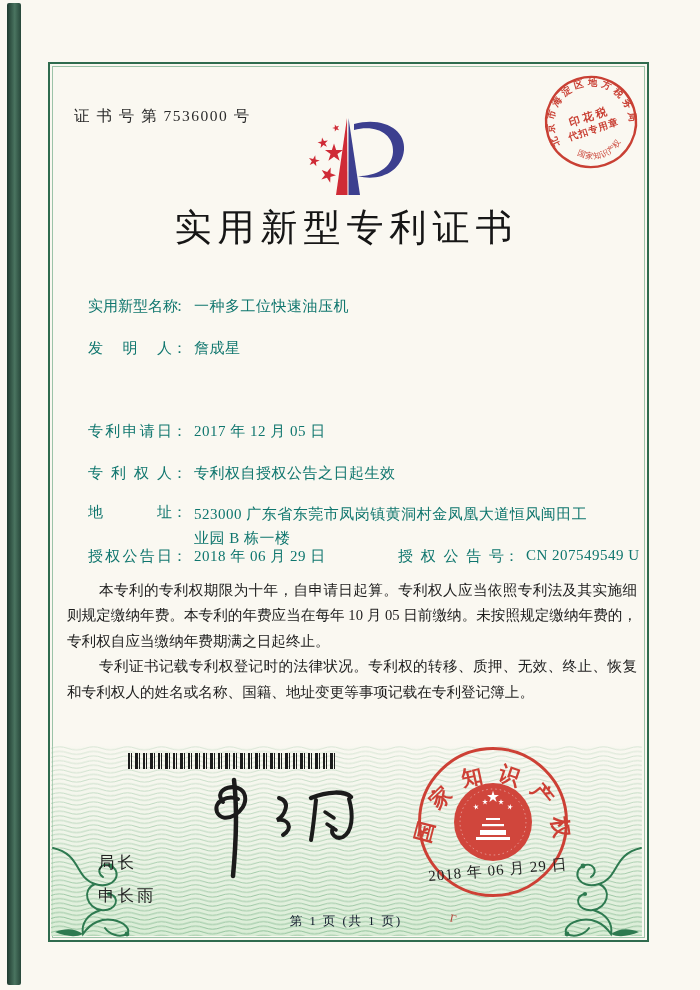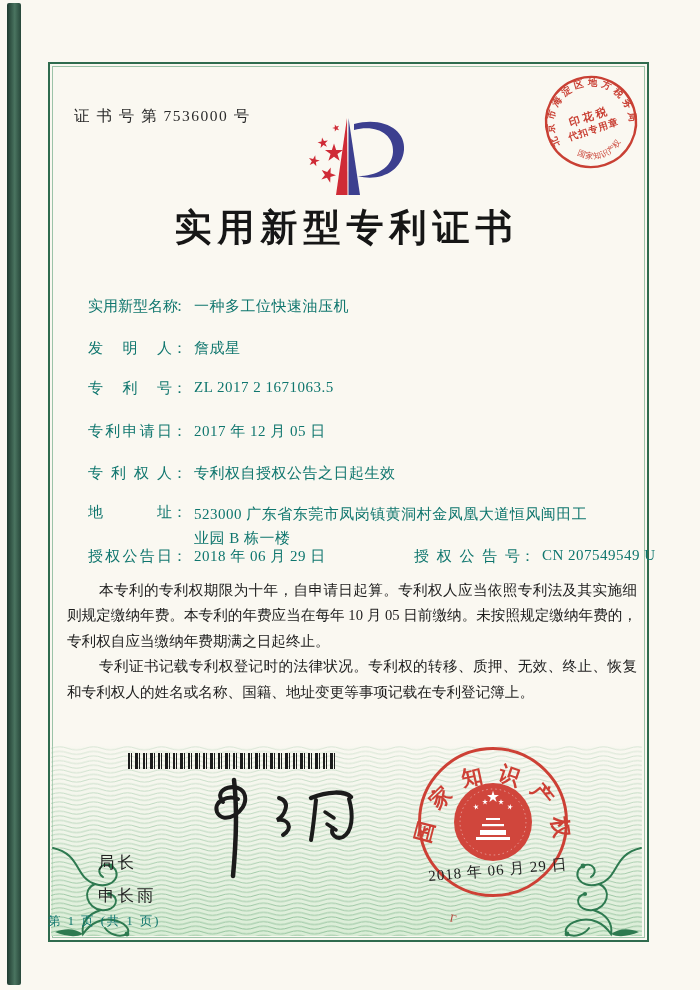--- a/index.html
+++ b/index.html
@@ -4,49 +4,49 @@
 <style>
   html,body{margin:0;padding:0;background:#e8e6e0;}
   .page{position:relative;width:700px;height:990px;background:#faf8f1;overflow:hidden;
         font-family:"Liberation Serif","DejaVu Serif",serif;color:#1f1f1f;}
   .spine{position:absolute;left:7px;top:3px;width:14px;height:982px;
          background:linear-gradient(90deg,#1e3a2f,#4a7460 55%,#27473a);border-radius:2px;}
   .frame{position:absolute;left:48px;top:62px;width:597px;height:876px;border:2.5px solid #2f6b4e;}
   .frame-inner{position:absolute;left:2px;top:2px;right:2px;bottom:2px;border:1px solid #9cc3a8;}
   .certno{position:absolute;left:74px;top:106px;font-size:15.5px;letter-spacing:1.5px;color:#2b2b2b;}
   .title{position:absolute;left:48px;top:203px;width:597px;text-align:center;
-         font-size:37px;font-weight:700;letter-spacing:6px;color:#161616;}
+         font-size:37px;font-weight:400;letter-spacing:6px;color:#161616;}
   .logo{position:absolute;left:278px;top:114px;}
   .taxstamp{position:absolute;left:541px;top:72px;transform:rotate(-18deg);}
   .field{position:absolute;left:88px;font-size:15px;white-space:nowrap;color:#0f766e;}
   .flabel{display:inline-block;width:84px;text-align:justify;text-align-last:justify;vertical-align:top;}
   .fcolon{display:inline-block;margin-right:7px;vertical-align:top;}
   .fvalue{display:inline-block;vertical-align:top;letter-spacing:.5px;}
   .field.addr{white-space:normal;}
   .field.addr .fvalue{width:402px;line-height:23.5px;}
-  .field.grant{left:414px;}
+  .field.grant{left:398px;}
   .field.grant .flabel{width:106px;}
   .body{position:absolute;left:67px;top:578px;width:570px;font-size:14.6px;line-height:25.4px;
         text-align:justify;color:#1c1c1c;}
   .body p{margin:0;text-indent:2.2em;}
   .guil{position:absolute;left:51px;top:746px;}
   .flour{position:absolute;}
   .flour.left{left:49px;top:844px;transform:scaleX(-1);}
   .flour.right{left:555px;top:844px;}
   .barcode{position:absolute;left:128px;top:753px;width:208px;height:16px;
     background:repeating-linear-gradient(90deg,#1c1c1c 0 2px,transparent 2px 3px,#1c1c1c 3px 4px,
     transparent 4px 7px,#1c1c1c 7px 10px,transparent 10px 11px,#1c1c1c 11px 12.5px,transparent 12.5px 15px);}
   .director{position:absolute;left:98px;top:807px;font-size:16.5px;letter-spacing:3px;color:#242424;margin-top:45px;}
   .director div{margin-bottom:11px;}
   .autograph{position:absolute;left:193px;top:772px;}
   .seal{position:absolute;left:402px;top:740px;}
   .sealdate{position:absolute;left:428px;top:860px;width:160px;font-size:15px;color:#222;
             letter-spacing:1px;transform:rotate(-5deg);white-space:nowrap;}
-  .pagefoot{position:absolute;left:48px;top:913px;width:596px;
-            font-size:12.5px;letter-spacing:2px;color:#0f766e;}
+  .pagefoot{position:absolute;left:48px;top:913px;width:596px;text-align:center;
+            font-size:12.5px;letter-spacing:2px;color:#0f172a;}
   .straymark{position:absolute;left:450px;top:912px;font-size:11px;color:#b5443a;transform:rotate(12deg);}
 </style>
 </head>
 <body>
 
 <div class="page">
 
   <div class="spine"></div>
 
   <div class="frame">
@@ -135,23 +135,20 @@
     </text>
   </svg>
 
   <div class="title">实用新型专利证书</div>
 
   <div class="field" style="top:297px">
     <span class="flabel">实用新型名称</span><span class="fcolon">：</span><span class="fvalue">一种多工位快速油压机</span>
   </div>
   <div class="field" style="top:339px">
     <span class="flabel">发明人</span><span class="fcolon">：</span><span class="fvalue">詹成星</span>
-  </div>
-  <div class="field" style="top:379px">
-    <span class="flabel">专利号</span><span class="fcolon">：</span><span class="fvalue">ZL 2017 2 1671063.5</span>
   </div>
   <div class="field" style="top:422px">
     <span class="flabel">专利申请日</span><span class="fcolon">：</span><span class="fvalue">2017 年 12 月 05 日</span>
   </div>
   <div class="field" style="top:464px">
     <span class="flabel">专利权人</span><span class="fcolon">：</span><span class="fvalue">专利权自授权公告之日起生效</span>
   </div>
   <div class="field addr" style="top:503px">
     <span class="flabel">地址</span><span class="fcolon">：</span><span class="fvalue">523000 广东省东莞市凤岗镇黄洞村金凤凰大道恒风闽田工业园 B 栋一楼</span>
   </div>

